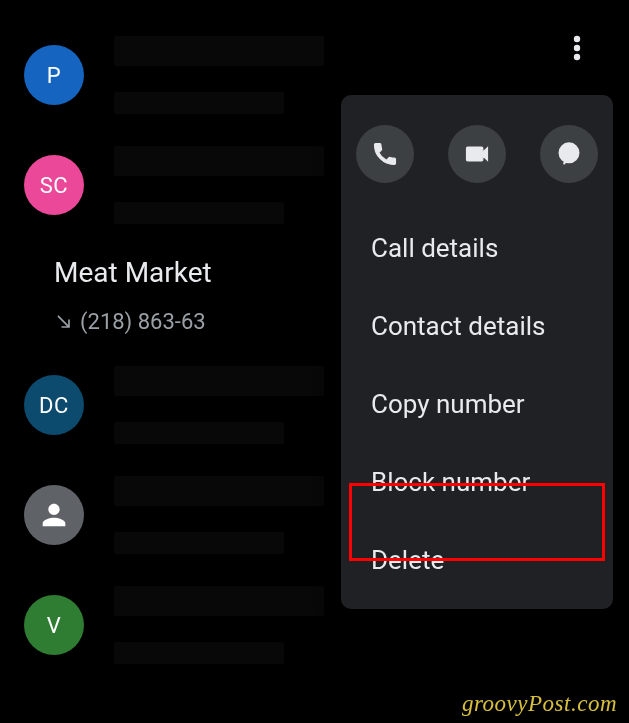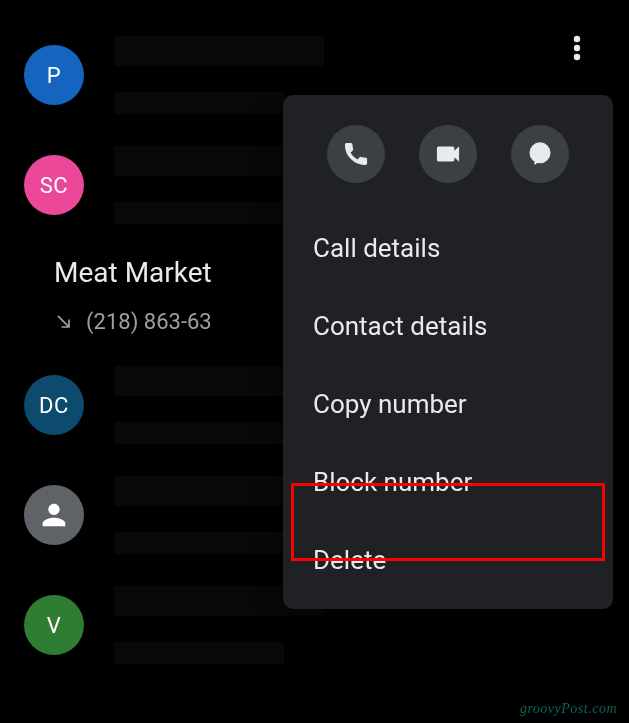--- a/index.html
+++ b/index.html
@@ -10,38 +10,38 @@
   .avatar { width: 60px; height: 60px; border-radius: 50%; display: flex; align-items: center; justify-content: center; font-size: 22px; font-weight: 400; color: #fff; flex-shrink: 0; letter-spacing: 0.5px; }
   .avatar.blue   { background: #1565c0; }
   .avatar.red    { background: #ec4899; }
   .avatar.purple { background: #0c4a6e; }
   .avatar.grey   { background: #5f6368; }
   .avatar.green  { background: #2e7d32; }
   .avatar svg    { width: 34px; height: 34px; fill: #fff; }
   
   .call-text { margin-left: 30px; display: flex; flex-direction: column; justify-content: center; gap: 20px; }
   .call-name   { color: #e8eaed; font-size: 28px; font-weight: 400; white-space: nowrap; }
-  .call-number { color: #9aa0a6; font-size: 22px; font-weight: 400; display: flex; align-items: center; gap: 6px; white-space: nowrap; justify-content: space-between; }
+  .call-number { color: #9aa0a6; font-size: 22px; font-weight: 400; display: flex; align-items: center; gap: 6px; white-space: nowrap; }
   .call-number svg { width: 20px; height: 20px; fill: #9aa0a6; flex-shrink: 0; }
   
   .redacted-lg { width: 210px; height: 30px; background: #080808; border-radius: 2px; }
   .redacted-sm { width: 170px; height: 22px; background: #080808; border-radius: 2px; margin-top: 6px; }
   
   .kebab { position: absolute; top: 28px; right: 32px; width: 40px; height: 40px; display: flex; align-items: center; justify-content: center; cursor: pointer; }
   .kebab svg { width: 8px; height: 26px; fill: #e8eaed; }
   
-  .popup { position: absolute; top: 95px; right: 16px; width: 330px; background: #202124; border-radius: 10px; box-shadow: 0 4px 24px rgba(0,0,0,0.6); padding-top: 24px; padding-bottom: 10px; }
+  .popup { position: absolute; top: 95px; right: 16px; width: 272px; background: #202124; border-radius: 10px; box-shadow: 0 4px 24px rgba(0,0,0,0.6); padding-top: 24px; padding-bottom: 10px; }
   .popup-actions { display: flex; justify-content: center; gap: 34px; padding: 6px 0 26px 0; }
   .action-btn { width: 58px; height: 58px; border-radius: 50%; background: #3c4043; display: flex; align-items: center; justify-content: center; cursor: pointer; }
   .action-btn svg { width: 28px; height: 28px; fill: #e8eaed; stroke: #e8eaed; }
   
   .menu-item { padding: 24px 30px; color: #e8eaed; font-size: 26px; font-weight: 400; cursor: pointer; }
   .highlight-box { position: absolute; border: 3px solid #ff0000; left: 8px; right: 8px; top: 388px; height: 78px; pointer-events: none; }
   
-  .watermark { position: absolute; bottom: 6px; right: 12px; color: #0f766e; font-family: Georgia, 'Times New Roman', serif; font-style: italic; font-size: 14px; letter-spacing: 0.5px; opacity: 0.85; }
+  .watermark { position: absolute; bottom: 6px; right: 12px; color: #fde047; font-family: Georgia, 'Times New Roman', serif; font-style: italic; font-size: 23px; letter-spacing: 0.5px; opacity: 0.85; }
 </style>
 </head>
 <body>
 
 <div class="call-list">
 
 <div class="call-row">
       <div class="avatar blue">P</div>
       <div class="call-text">
         <div class="redacted-lg"></div>

